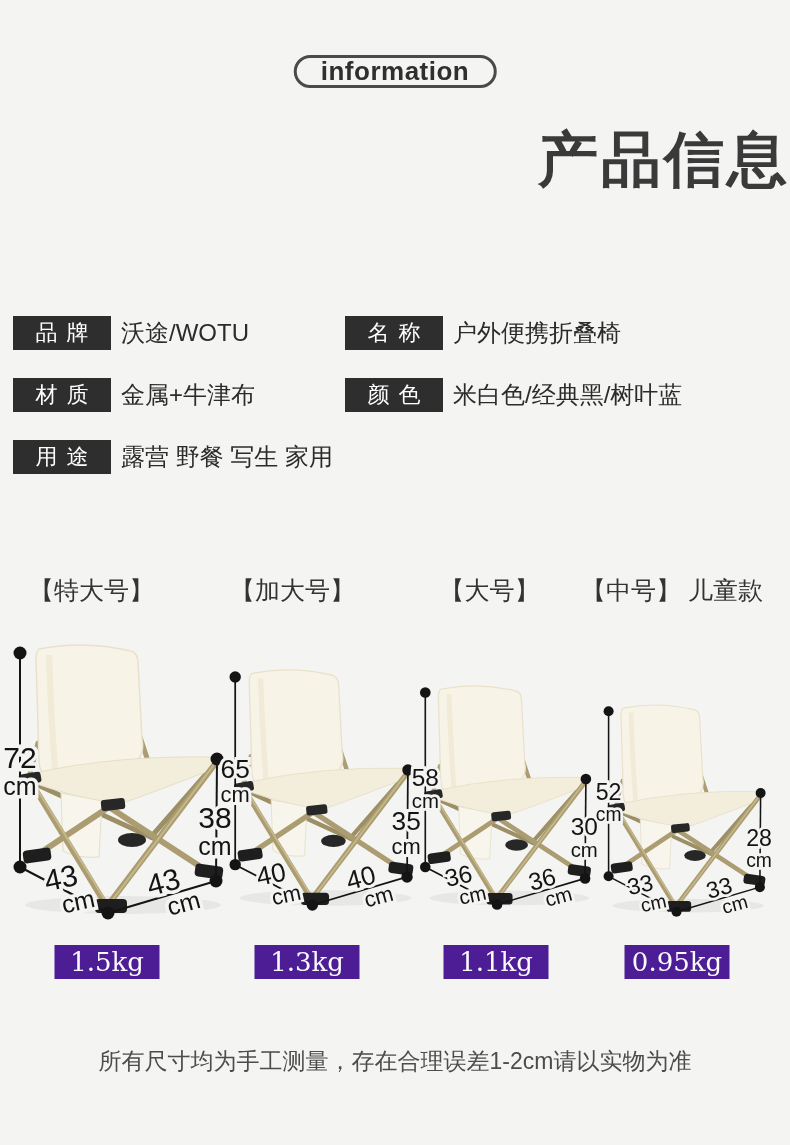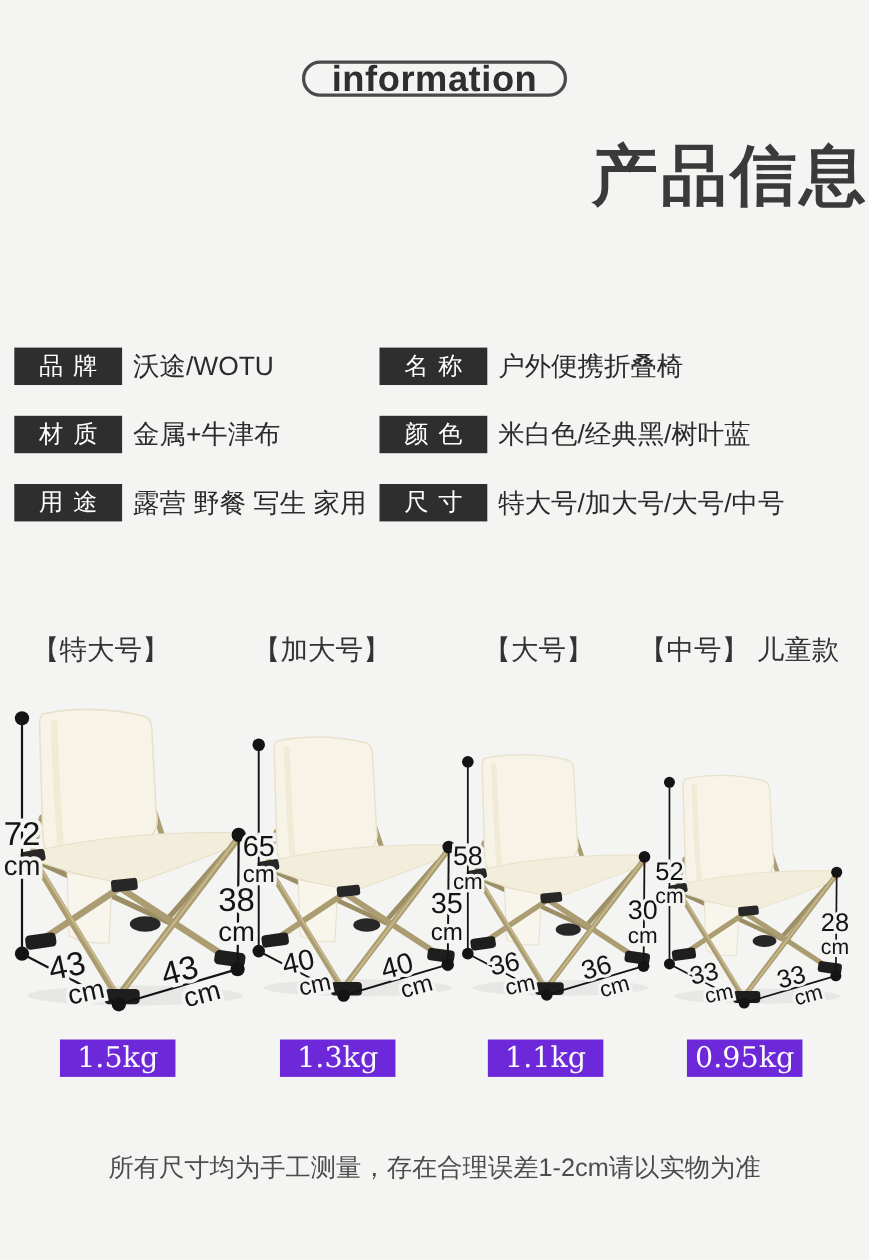--- a/index.html
+++ b/index.html
@@ -8,21 +8,21 @@
     background:#f4f4f3;color:#2b2b2b;
     font-family:"Liberation Sans","DejaVu Sans",sans-serif;
   }
   
   .pill{
     position:absolute;top:55px;left:50%;transform:translateX(-50%);
     border:3px solid #4a4a4a;border-radius:20px;height:33px;
     display:flex;align-items:center;justify-content:center;
     padding:0 24px;box-sizing:border-box;
   }
-  .pill span{font-size:33px;font-weight:700;color:#2f2f2f;letter-spacing:.5px;}
+  .pill span{font-size:26px;font-weight:700;color:#2f2f2f;letter-spacing:.5px;}
   .title{
     position:absolute;top:120px;left:0;width:790px;margin:0;
     text-align:right;font-size:60px;font-weight:800;color:#3a3a3a;letter-spacing:3px;
   }
   
   .specs{
     position:absolute;top:316px;left:13px;width:766px;
     display:grid;grid-template-columns:332px auto;grid-auto-rows:34px;row-gap:28px;
   }
   .spec-row{display:flex;align-items:center;}
@@ -55,21 +55,21 @@
     font-family:"Liberation Sans","DejaVu Sans",sans-serif;
     font-size:30px;font-weight:500;fill:#141414;
     stroke:#f4f4f3;stroke-width:7px;paint-order:stroke;
     text-anchor:middle;
   }
   .dim text.unit{font-size:25px;}
   
   .badges{position:absolute;top:945px;left:0;width:790px;height:34px;}
   .weight-badge{
     position:absolute;top:0;transform:translateX(-50%);
-    width:105px;height:34px;background:#6d28d9;
+    width:105px;height:34px;background:#4c1d95;
     display:flex;align-items:center;justify-content:center;
   }
   .weight-badge span{
     color:#fafafa;font-size:26px;
     font-family:"DejaVu Serif","Liberation Serif",serif;
   }
   .badges .i0{left:107px}
   .badges .i1{left:307px}
   .badges .i2{left:496px}
   .badges .i3{left:677px}
@@ -109,24 +109,20 @@
   <div class="spec-row i3">
     <span class="spec-label">颜色</span>
     <span class="spec-value">米白色/经典黑/树叶蓝</span>
   </div>
 
   <div class="spec-row i4">
     <span class="spec-label">用途</span>
     <span class="spec-value">露营 野餐 写生 家用</span>
   </div>
 
-  <div class="spec-row i5">
-    <span class="spec-label">尺寸</span>
-    <span class="spec-value">特大号/加大号/大号/中号</span>
-  </div>
 </div>
 
   <div class="size-headers">
   <div class="size-header i0">
     <span>【特大号】</span><span class="kids"></span>
   </div>
 
   <div class="size-header i1">
     <span>【加大号】</span><span class="kids"></span>
   </div>

